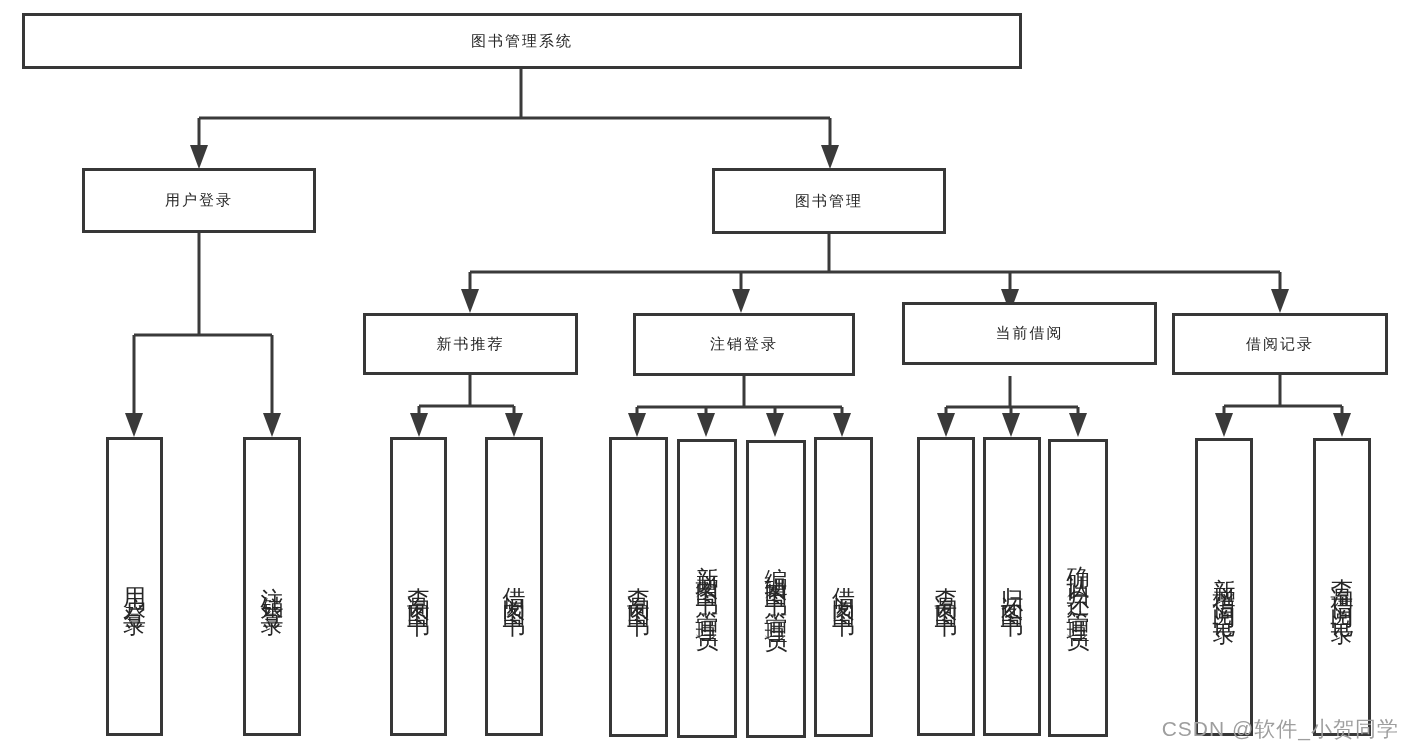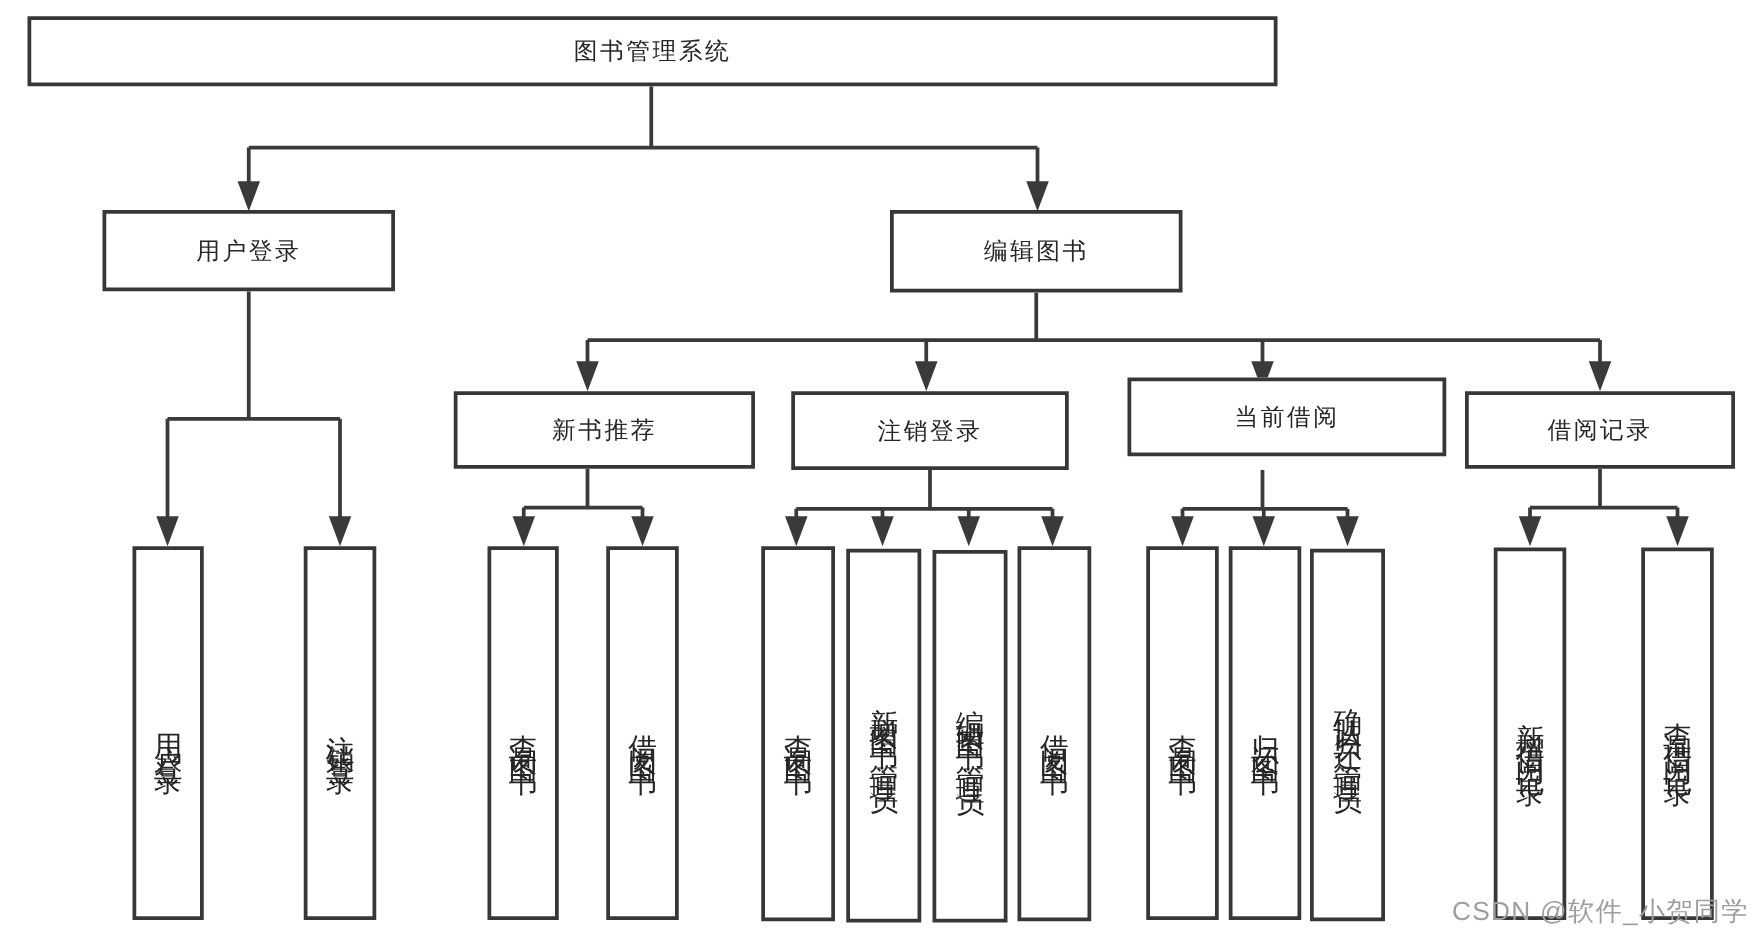--- a/index.html
+++ b/index.html
@@ -22,21 +22,21 @@
     box-sizing: border-box;
     background: #ffffff;
     border: 3px solid #373737;
     display: flex;
     align-items: center;
     justify-content: center;
     z-index: 1;
   }
   .hlabel {
     color: #262626;
-    font-size: 19px;
+    font-size: 15px;
     letter-spacing: 2px;
     white-space: nowrap;
   }
   .vlabel {
     color: #262626;
     font-size: 23px;
     letter-spacing: 9px;
     writing-mode: vertical-rl;
     text-orientation: mixed;
     line-height: 1;
@@ -105,24 +105,24 @@
   </svg>
 
   <div class="hnode" style="left:22px; top:13px; width:1000px; height:56px;">
     <span class="hlabel">图书管理系统</span>
   </div>
 
   <div class="hnode" style="left:82px; top:168px; width:234px; height:65px;">
     <span class="hlabel">用户登录</span>
   </div>
   <div class="hnode" style="left:712px; top:168px; width:234px; height:66px;">
-    <span class="hlabel">编辑图书</span>
+    <span class="hlabel">图书管理</span>
   </div>
 
-  <div class="hnode" style="left:363px; top:313px; width:241px; height:62px;">
+  <div class="hnode" style="left:363px; top:313px; width:215px; height:62px;">
     <span class="hlabel">新书推荐</span>
   </div>
   <div class="hnode" style="left:633px; top:313px; width:222px; height:63px;">
     <span class="hlabel">注销登录</span>
   </div>
   <div class="hnode" style="left:902px; top:302px; width:255px; height:63px;">
     <span class="hlabel">当前借阅</span>
   </div>
   <div class="hnode" style="left:1172px; top:313px; width:216px; height:62px;">
     <span class="hlabel">借阅记录</span>

